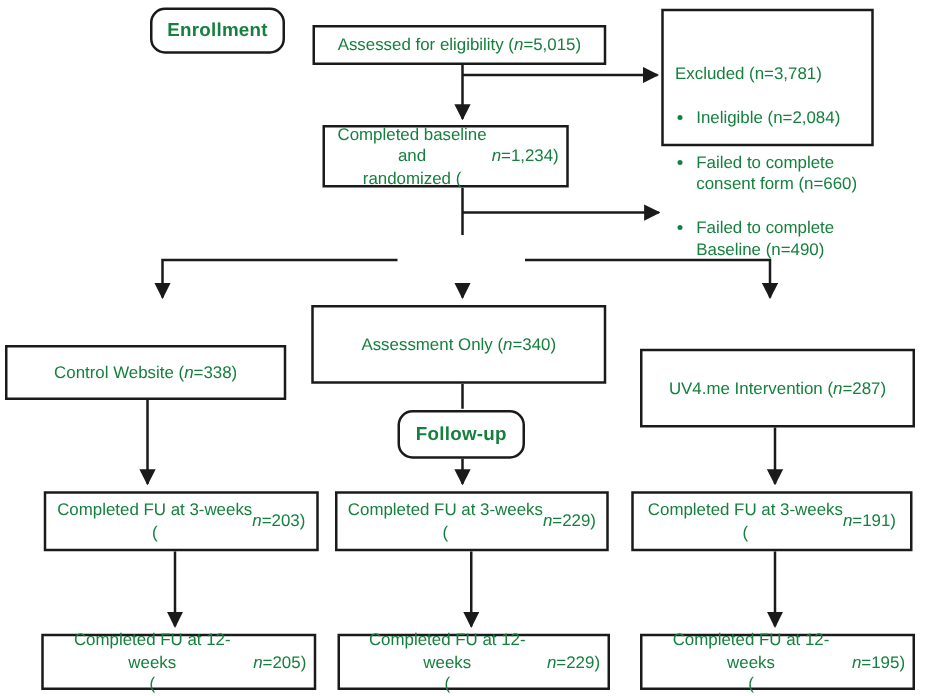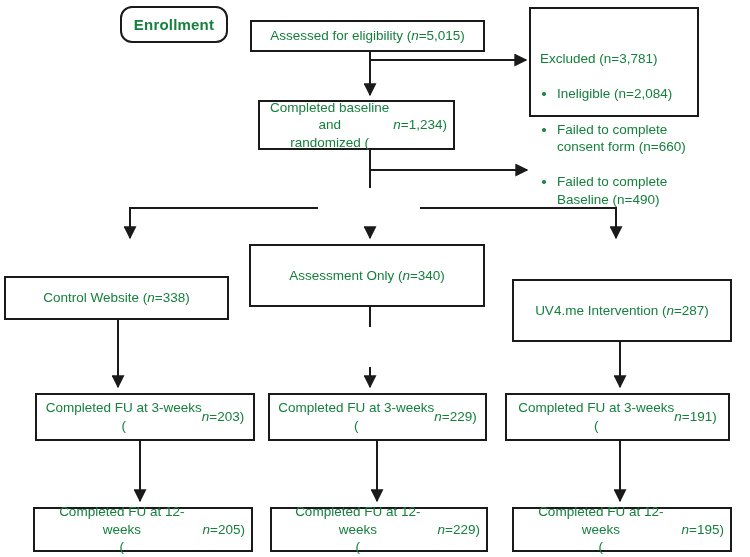--- a/index.html
+++ b/index.html
@@ -105,20 +105,21 @@
 
       <path d="M620,307 V387" marker-end="url(#ah)"></path>
 
       <path d="M140,441 V501" marker-end="url(#ah)"></path>
       <path d="M377,441 V501" marker-end="url(#ah)"></path>
       <path d="M620,441 V501" marker-end="url(#ah)"></path>
     </g>
   </svg>
 
   <div class="box stage" id="enrollment">Enrollment</div>
+  <div class="box stage" id="followup">Follow-up</div>
 
   <div class="box" id="assessed">Assessed for eligibility (<i>n</i>=5,015)</div>
 
   <div class="box bullets" id="excluded-top">
     <div>
       <span>Excluded (n=3,781)</span>
       <ul>
         <li>Ineligible (n=2,084)</li>
         <li>Failed to complete consent form (n=660)</li>
         <li>Failed to complete Baseline (n=490)</li>

